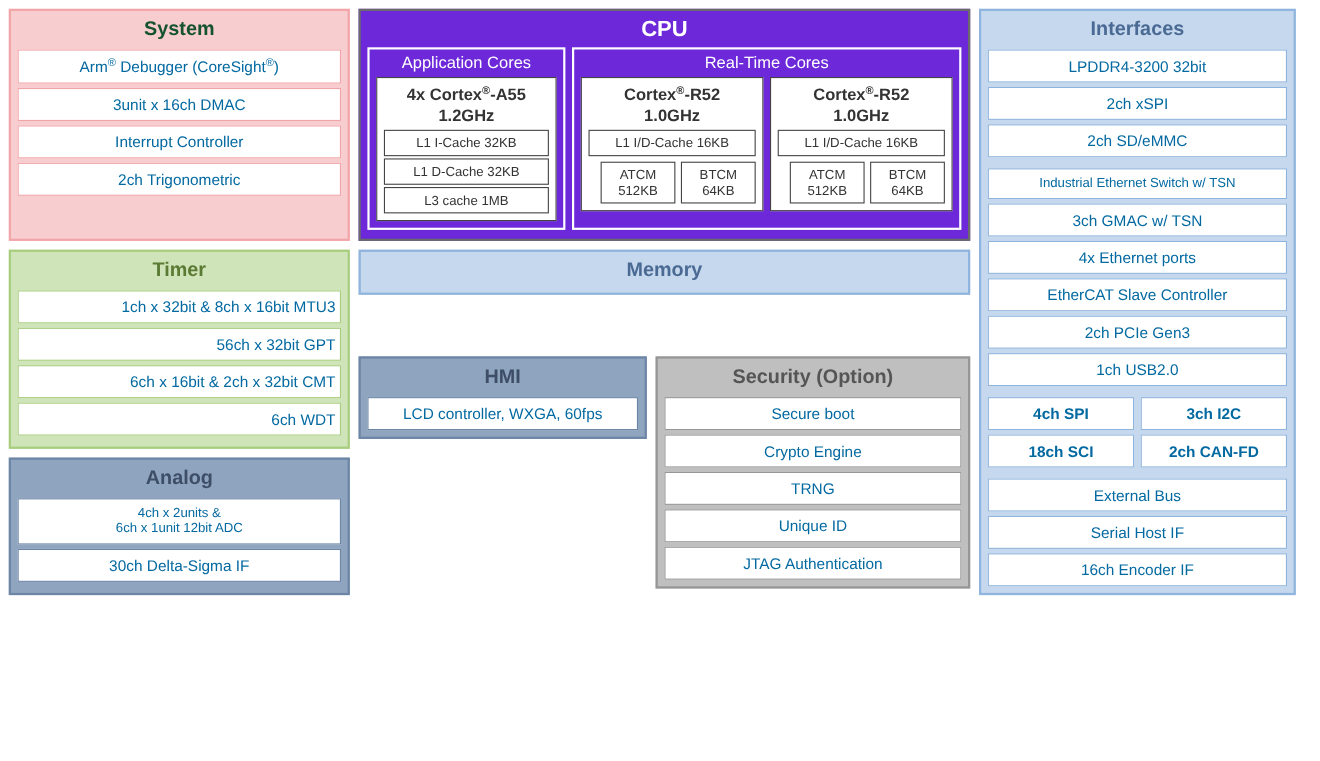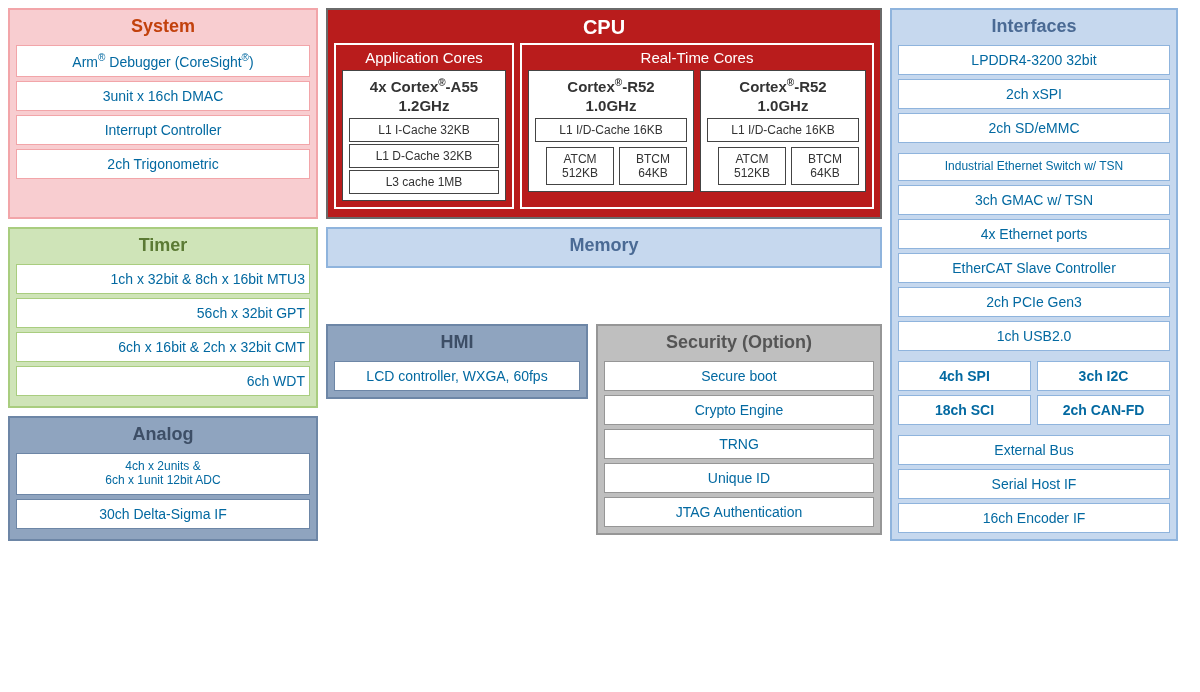--- a/index.html
+++ b/index.html
@@ -34,40 +34,40 @@
     text-align: center;
     font-size: 14px;
     padding: 6px 4px;
     margin-top: 4px;
     color: #0369a1;
   }
   .pill:first-of-type { margin-top: 0; }
 
   
   .pink   { background:#f8cdd0; border-color:#f2a5a9; }
-  .pink   .block-title { color:#c2410c; }
+  .pink   .block-title { color:#14532d; }
   .pink   .pill { border-color:#f2a5a9; }
 
   .green  { background:#cfe4b8; border-color:#a9cd7f; }
   .green  .block-title { color:#5b7a34; }
   .green  .pill { border-color:#a9cd7f;text-align:right; }
 
   .slate  { background:#8fa4bf; border-color:#6d86a6; }
   .slate  .block-title { color:#3d4e66; }
   .slate  .pill { border-color:#6d86a6; }
 
   .blue   { background:#c6d8ee; border-color:#8fb4dd; }
   .blue   .block-title { color:#4a6a94; }
   .blue   .pill { border-color:#8fb4dd; }
 
   .graylt { background:#bfbfbf; border-color:#969696; }
   .graylt .block-title { color:#555; }
   .graylt .pill { border-color:#969696; }
 
-  .graydk { background:#b91c1c; border-color:#6a6a6a; }
+  .graydk { background:#6d28d9; border-color:#6a6a6a; }
   .graydk .block-title { color:#fff; font-size:20px; }
 
   
   .cpu-inner { display:flex; gap:6px; }
   .cpu-group {
     border: 2px solid #fff;
     padding: 4px 6px 6px;
   }
   .cpu-group-title { color:#fff; text-align:center; font-size:15px; padding-bottom:4px; }
   .core {

